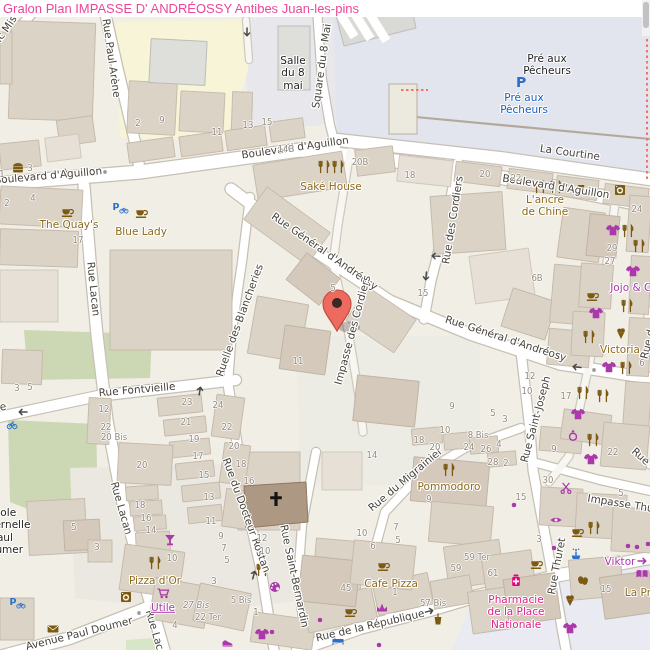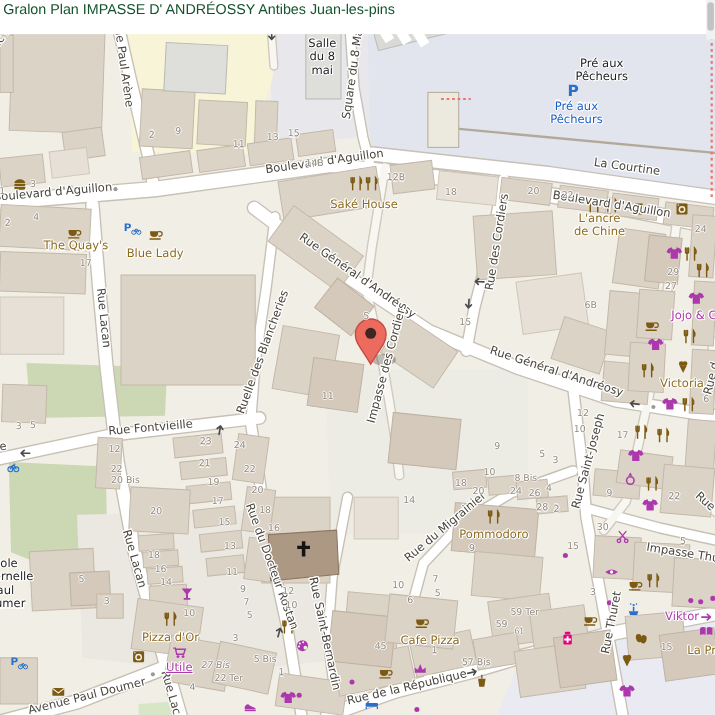--- a/index.html
+++ b/index.html
@@ -1,19 +1,19 @@
 <!DOCTYPE html>
 <html><head>
 <meta charset="utf-8">
 <style>
   html,body{margin:0;padding:0;background:#fff;}
   #stage{position:relative;width:650px;height:650px;overflow:hidden;background:#f1eee6;
          font-family:"DejaVu Sans",sans-serif;}
-  #titlebar{position:absolute;left:0;top:0;width:650px;height:31px;background:#fff;z-index:30;
-            font:13px "Liberation Sans",sans-serif;color:#14532d;white-space:nowrap;}
+  #titlebar{position:absolute;left:0;top:0;width:650px;height:17px;background:#fff;z-index:30;
+            font:13px "Liberation Sans",sans-serif;color:#ec4899;white-space:nowrap;}
   #titlebar span{position:absolute;left:3px;top:1px;}
   #mapsvg{position:absolute;left:0;top:0;}
   #labels{position:absolute;left:0;top:0;width:650px;height:650px;z-index:10;pointer-events:none;}
   .slabel{position:absolute;font-size:10.5px;color:#49453e;white-space:pre;line-height:1.15;
     text-shadow:0 1px 0 #fff,0 -1px 0 #fff,1px 0 0 #fff,-1px 0 0 #fff,1px 1px 0 #fff,-1px -1px 0 #fff,1px -1px 0 #fff,-1px 1px 0 #fff;}
   .hnum{position:absolute;font-size:8.5px;color:#938b80;white-space:nowrap;
     text-shadow:0 1px 0 rgba(255,255,255,.8),0 -1px 0 rgba(255,255,255,.8),1px 0 0 rgba(255,255,255,.8),-1px 0 0 rgba(255,255,255,.8);}
   .plabel{position:absolute;font-size:10.5px;white-space:pre;text-align:center;line-height:1.18;
     text-shadow:0 1px 0 #fff,0 -1px 0 #fff,1px 0 0 #fff,-1px 0 0 #fff,1px 1px 0 #fff,-1px -1px 0 #fff;}
   #attribution{position:absolute;right:0;bottom:0;background:rgba(255,255,255,.92);z-index:25;
@@ -451,42 +451,45 @@
       <span class="plabel" style="left: 545px; top: 205px; transform: translate(-50%, -50%) rotate(0deg); color: rgb(141, 107, 31);">L'ancre
 de Chine</span>
       <span class="plabel" style="left: 634px; top: 287px; transform: translate(-50%, -50%) rotate(0deg); color: rgb(172, 57, 172);">Jojo &amp; Co</span>
       <span class="plabel" style="left: 620px; top: 349px; transform: translate(-50%, -50%) rotate(0deg); color: rgb(141, 107, 31);">Victoria</span>
       <span class="plabel" style="left: 449px; top: 486px; transform: translate(-50%, -50%) rotate(0deg); color: rgb(141, 107, 31);">Pommodoro</span>
       <span class="plabel" style="left: 391px; top: 583px; transform: translate(-50%, -50%) rotate(0deg); color: rgb(141, 107, 31);">Cafe Pizza</span>
       <span class="plabel" style="left: 155px; top: 580px; transform: translate(-50%, -50%) rotate(0deg); color: rgb(141, 107, 31);">Pizza d'Or</span>
       <span class="plabel" style="left: 163px; top: 607px; transform: translate(-50%, -50%) rotate(0deg); color: rgb(172, 57, 172); text-decoration: underline;">Utile</span>
       <span class="plabel" style="left: 620px; top: 561px; transform: translate(-50%, -50%) rotate(0deg); color: rgb(172, 57, 172);">Viktor</span>
       <span class="plabel" style="left: 641px; top: 592px; transform: translate(-50%, -50%) rotate(0deg); color: rgb(141, 107, 31);">La Pro</span>
+      <span class="plabel" style="left: 516px; top: 612px; transform: translate(-50%, -50%) rotate(0deg); color: rgb(224, 33, 138);">Pharmacie
+de la Place
+Nationale</span>
       <span class="plabel" style="left: 547px; top: 64px; transform: translate(-50%, -50%) rotate(0deg); color: rgb(31, 31, 31);">Pré aux
 Pêcheurs</span>
       <span class="plabel" style="left: 524px; top: 103px; transform: translate(-50%, -50%) rotate(0deg); color: rgb(26, 95, 196);">Pré aux
 Pêcheurs</span>
-      <span class="plabel" style="left: 293px; top: 52px; transform: translate(-50%, -50%) rotate(0deg); color: rgb(31, 31, 31);">Salle
+      <span class="plabel" style="left: 293px; top: 73px; transform: translate(-50%, -50%) rotate(0deg); color: rgb(31, 31, 31);">Salle
 du 8
 mai</span>
       <span class="plabel" style="left: 2px; top: 531px; transform: translate(-50%, -50%) rotate(0deg); color: rgb(31, 31, 31);">École
 maternelle
 Paul
 Doumer</span>
       <span class="hnum" style="left: 2px; top: 174px; transform: translate(-50%, -50%) rotate(0deg);">1</span>
       <span class="hnum" style="left: 30px; top: 168px; transform: translate(-50%, -50%) rotate(0deg);">3</span>
       <span class="hnum" style="left: 7px; top: 203px; transform: translate(-50%, -50%) rotate(0deg);">2</span>
       <span class="hnum" style="left: 33px; top: 198px; transform: translate(-50%, -50%) rotate(0deg);">4</span>
       <span class="hnum" style="left: 138px; top: 123px; transform: translate(-50%, -50%) rotate(0deg);">2</span>
       <span class="hnum" style="left: 162px; top: 120px; transform: translate(-50%, -50%) rotate(0deg);">9</span>
       <span class="hnum" style="left: 217px; top: 132px; transform: translate(-50%, -50%) rotate(0deg);">11</span>
       <span class="hnum" style="left: 248px; top: 125px; transform: translate(-50%, -50%) rotate(0deg);">13</span>
       <span class="hnum" style="left: 267px; top: 122px; transform: translate(-50%, -50%) rotate(0deg);">15</span>
       <span class="hnum" style="left: 286px; top: 149px; transform: translate(-50%, -50%) rotate(0deg);">14B</span>
-      <span class="hnum" style="left: 360px; top: 162px; transform: translate(-50%, -50%) rotate(0deg);">12B</span>
+      <span class="hnum" style="left: 360px; top: 162px; transform: translate(-50%, -50%) rotate(0deg);">20B</span>
       <span class="hnum" style="left: 410px; top: 175px; transform: translate(-50%, -50%) rotate(0deg);">18</span>
       <span class="hnum" style="left: 485px; top: 174px; transform: translate(-50%, -50%) rotate(0deg);">20</span>
       <span class="hnum" style="left: 516px; top: 178px; transform: translate(-50%, -50%) rotate(0deg);">22</span>
       <span class="hnum" style="left: 637px; top: 209px; transform: translate(-50%, -50%) rotate(0deg);">24</span>
       <span class="hnum" style="left: 612px; top: 248px; transform: translate(-50%, -50%) rotate(0deg);">29</span>
       <span class="hnum" style="left: 610px; top: 261px; transform: translate(-50%, -50%) rotate(0deg);">27</span>
       <span class="hnum" style="left: 78px; top: 240px; transform: translate(-50%, -50%) rotate(0deg);">17</span>
       <span class="hnum" style="left: 423px; top: 293px; transform: translate(-50%, -50%) rotate(0deg);">15</span>
       <span class="hnum" style="left: 333px; top: 288px; transform: translate(-50%, -50%) rotate(0deg);">5</span>
       <span class="hnum" style="left: 298px; top: 361px; transform: translate(-50%, -50%) rotate(0deg);">11</span>
@@ -551,21 +554,21 @@
       <span class="hnum" style="left: 429px; top: 499px; transform: translate(-50%, -50%) rotate(0deg);">9</span>
       <span class="hnum" style="left: 445px; top: 430px; transform: translate(-50%, -50%) rotate(0deg);">10</span>
       <span class="hnum" style="left: 548px; top: 480px; transform: translate(-50%, -50%) rotate(0deg);">30</span>
       <span class="hnum" style="left: 521px; top: 497px; transform: translate(-50%, -50%) rotate(0deg);">15</span>
       <span class="hnum" style="left: 539px; top: 539px; transform: translate(-50%, -50%) rotate(0deg);">3</span>
       <span class="hnum" style="left: 554px; top: 449px; transform: translate(-50%, -50%) rotate(0deg);">9</span>
       <span class="hnum" style="left: 613px; top: 452px; transform: translate(-50%, -50%) rotate(0deg);">22</span>
       <span class="hnum" style="left: 621px; top: 493px; transform: translate(-50%, -50%) rotate(0deg);">5</span>
       <span class="hnum" style="left: 477px; top: 557px; transform: translate(-50%, -50%) rotate(0deg);">59 Ter</span>
       <span class="hnum" style="left: 456px; top: 568px; transform: translate(-50%, -50%) rotate(0deg);">59</span>
-      <span class="hnum" style="left: 472px; top: 573px; transform: translate(-50%, -50%) rotate(0deg); font-family: Liberation Serif, serif;">61</span>
+      <span class="hnum" style="left: 493px; top: 573px; transform: translate(-50%, -50%) rotate(0deg);">61</span>
       <span class="hnum" style="left: 433px; top: 603px; transform: translate(-50%, -50%) rotate(0deg);">57 Bis</span>
       <span class="hnum" style="left: 606px; top: 589px; transform: translate(-50%, -50%) rotate(0deg);">15</span>
     </div>
 
   <div id="titlebar">
     <span>Gralon Plan IMPASSE D' ANDRÉOSSY Antibes Juan-les-pins</span>
   </div>
 
   <div id="scrollbar">
     <div id="scrollthumb"></div>

